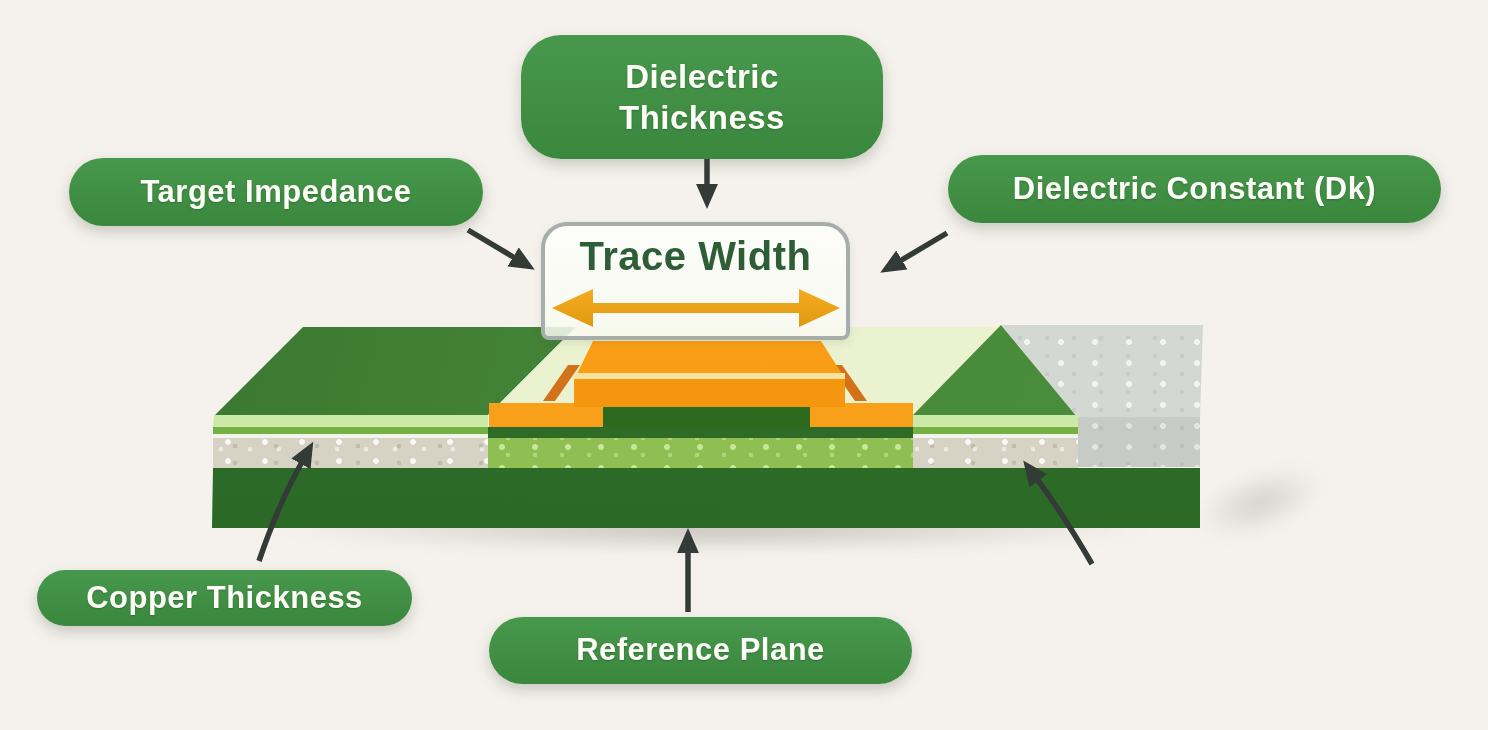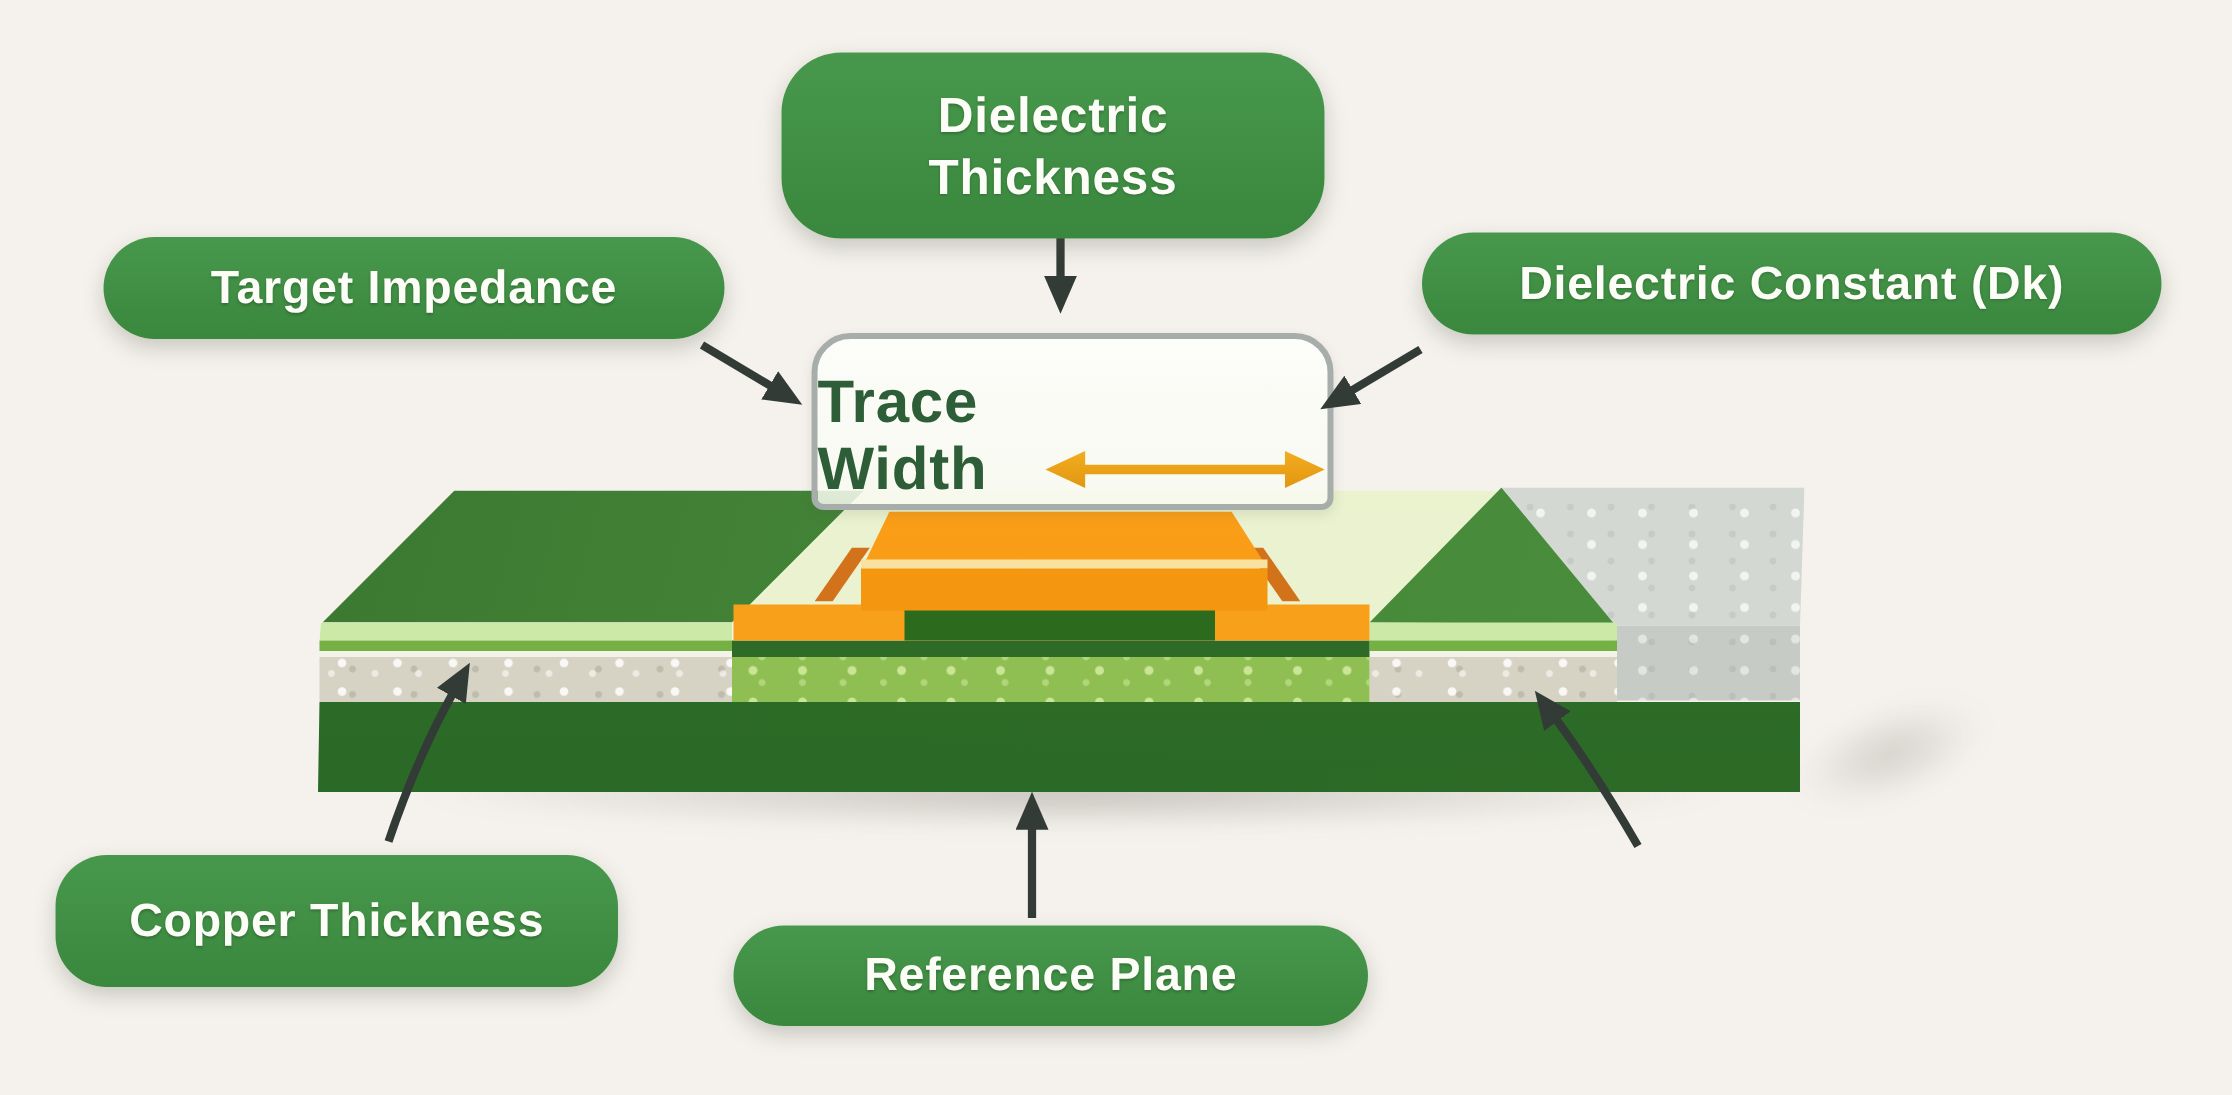--- a/index.html
+++ b/index.html
@@ -16,21 +16,21 @@
     border-radius:40px;color:#fdfdf8;font-weight:700;font-size:31px;
     text-align:center;letter-spacing:.5px;
     box-shadow:0 6px 14px rgba(70,80,60,.25);
     text-shadow:0 1px 2px rgba(0,0,0,.22);
   }
   .pill span{display:block;line-height:1.25;}
   .pill-dt{left:521px;top:35px;width:362px;height:124px;font-size:33px;}
   .pill-dt span{max-width:270px;}
   .pill-ti{left:69px;top:158px;width:414px;height:68px;border-radius:34px;}
   .pill-dk{left:948px;top:155px;width:493px;height:68px;border-radius:34px;}
-  .pill-ct{left:37px;top:570px;width:375px;height:88px;border-radius:34px;}
+  .pill-ct{left:37px;top:570px;width:375px;height:56px;border-radius:34px;}
   .pill-rp{left:489px;top:617px;width:423px;height:67px;border-radius:34px;}
   .pill-ng{left:984px;top:570px;width:457px;height:68px;border-radius:34px;}
   
   .board-shadow{
     position:absolute;left:150px;top:498px;width:1130px;height:62px;
     background:radial-gradient(closest-side,rgba(95,92,78,.30),rgba(95,92,78,0) 78%);
     filter:blur(6px);
   }
   .board-shadow-right{
     position:absolute;left:1185px;top:455px;width:150px;height:95px;
@@ -91,26 +91,26 @@
   .notch{background:#2c6b1e;clip-path:polygon(603px 404px,810px 404px,810px 427px,603px 427px);}
   .flank-l{background:#d2731b;clip-path:polygon(543px 401px,568px 365px,580px 365px,555px 401px);}
   .flank-r{background:#d2731b;clip-path:polygon(830px 365px,842px 365px,867px 401px,855px 401px);}
   .trace-top{background:linear-gradient(180deg,#fba21e,#f8990f);
     clip-path:polygon(577px 374px,593px 341px,821px 341px,842px 374px);}
   .trace-bevel{background:#f8e2a0;clip-path:polygon(574px 373px,845px 373px,845px 379px,574px 379px);}
   .trace-front{background:linear-gradient(180deg,#f89c12,#f1910c);
     clip-path:polygon(574px 379px,845px 379px,845px 407px,574px 407px);}
   
   .panel{
-    position:absolute;left:541px;top:222px;width:348px;height:118px;
+    position:absolute;left:541px;top:222px;width:309px;height:118px;
     box-sizing:border-box;border:4px solid #a7adab;
     border-radius:26px 26px 8px 8px;
     background:linear-gradient(180deg,rgba(253,253,250,.97),rgba(248,250,240,.85));
     box-shadow:0 3px 8px rgba(80,85,75,.12);
-    display:flex;flex-direction:row;align-items:flex-end;justify-content:flex-start;
+    display:flex;flex-direction:column;align-items:center;justify-content:flex-start;
   }
   .panel-title{margin-top:8px;font-size:40px;font-weight:700;color:#2e5e37;letter-spacing:.5px;}
   .panel-arrow{margin-top:6px;}
   
   .arrows{position:absolute;inset:0;pointer-events:none;}
 </style>
 </head>
 <body>
 
 <div class="stage">

